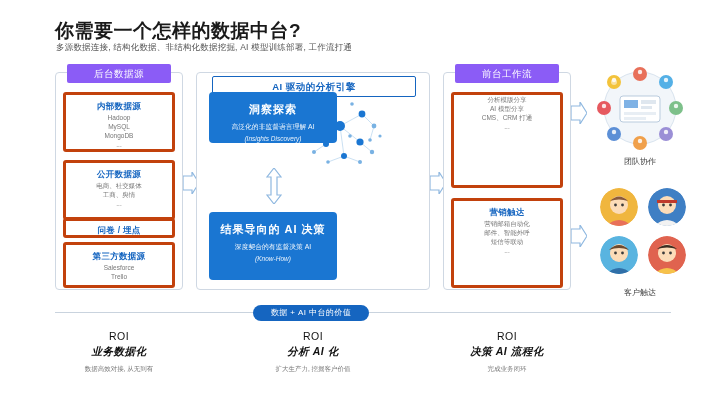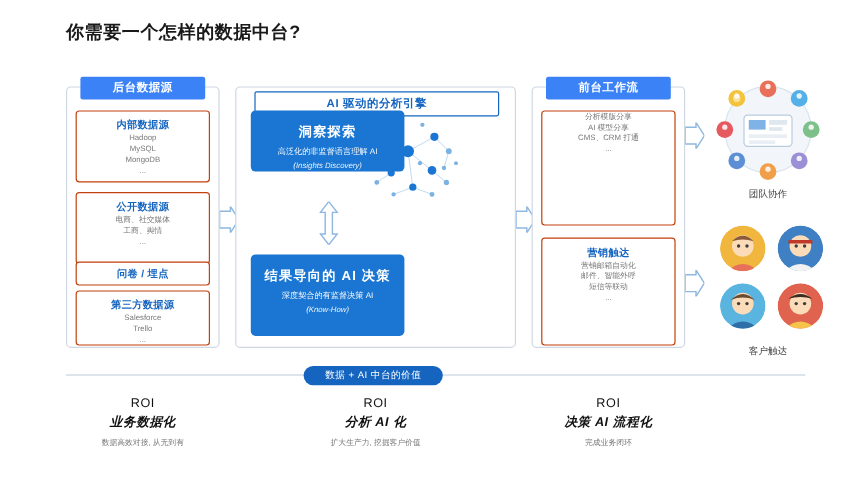--- a/index.html
+++ b/index.html
@@ -9,55 +9,55 @@
     font-family:"Liberation Sans","DejaVu Sans",sans-serif;
     color:#333;
     overflow:hidden;
     position:relative;
   }
   #root{position:relative;width:723px;height:400px;}
 
   
   .title{
     position:absolute;left:55px;top:18px;
-    font-size:15px;font-weight:bold;color:#1a1a1a;
+    font-size:19px;font-weight:bold;color:#1a1a1a;
     letter-spacing:.5px;
   }
   .subtitle{
     position:absolute;left:56px;top:42px;
     font-size:8.5px;color:#555;letter-spacing:.2px;
   }
 
   
   .panel{
     position:absolute;
     border:1px solid #cfd8e3;
     border-radius:4px;
     background:#ffffff;
     box-sizing:border-box;
   }
   .panel-head{
     position:absolute;
-    background:#3b82f6;
+    background:#8b5cf6;
     color:#fff;
     font-size:9.5px;
-    font-weight:bold;
+    font-weight:normal;
     text-align:center;
     line-height:19px;
     border-radius:2px;
     letter-spacing:.5px;
   }
 
   
   #left-col{left:55px;top:72px;width:128px;height:218px;}
   #left-head{left:67px;top:64px;width:104px;height:19px;}
 
   .card{
     position:absolute;
-    border:1px solid #c2410c;
+    border:3px solid #c2410c;
     border-radius:3px;
     background:#fff;
     box-sizing:border-box;
     text-align:center;
     overflow:hidden;
   }
   .card .c-title{
     font-size:8.5px;font-weight:bold;color:#1565c0;
     margin-top:6px;letter-spacing:.3px;
   }
@@ -139,20 +139,21 @@
   #roi1{left:39px;top:330px;}
   #roi2{left:233px;top:330px;}
   #roi3{left:427px;top:330px;}
 </style>
 </head>
 <body>
 
 <div id="root">
 
   <div class="title">你需要一个怎样的数据中台?</div>
+  <div class="subtitle">多源数据连接, 结构化数据、非结构化数据挖掘, AI 模型训练部署, 工作流打通</div>
 
   <div class="panel" id="left-col"></div>
   <div class="panel-head" id="left-head">后台数据源</div>
 
   <div class="card" id="card-internal">
     <div class="c-title">内部数据源</div>
     <div class="c-line">Hadoop</div>
     <div class="c-line">MySQL</div>
     <div class="c-line">MongoDB</div>
     <div class="c-line">...</div>

